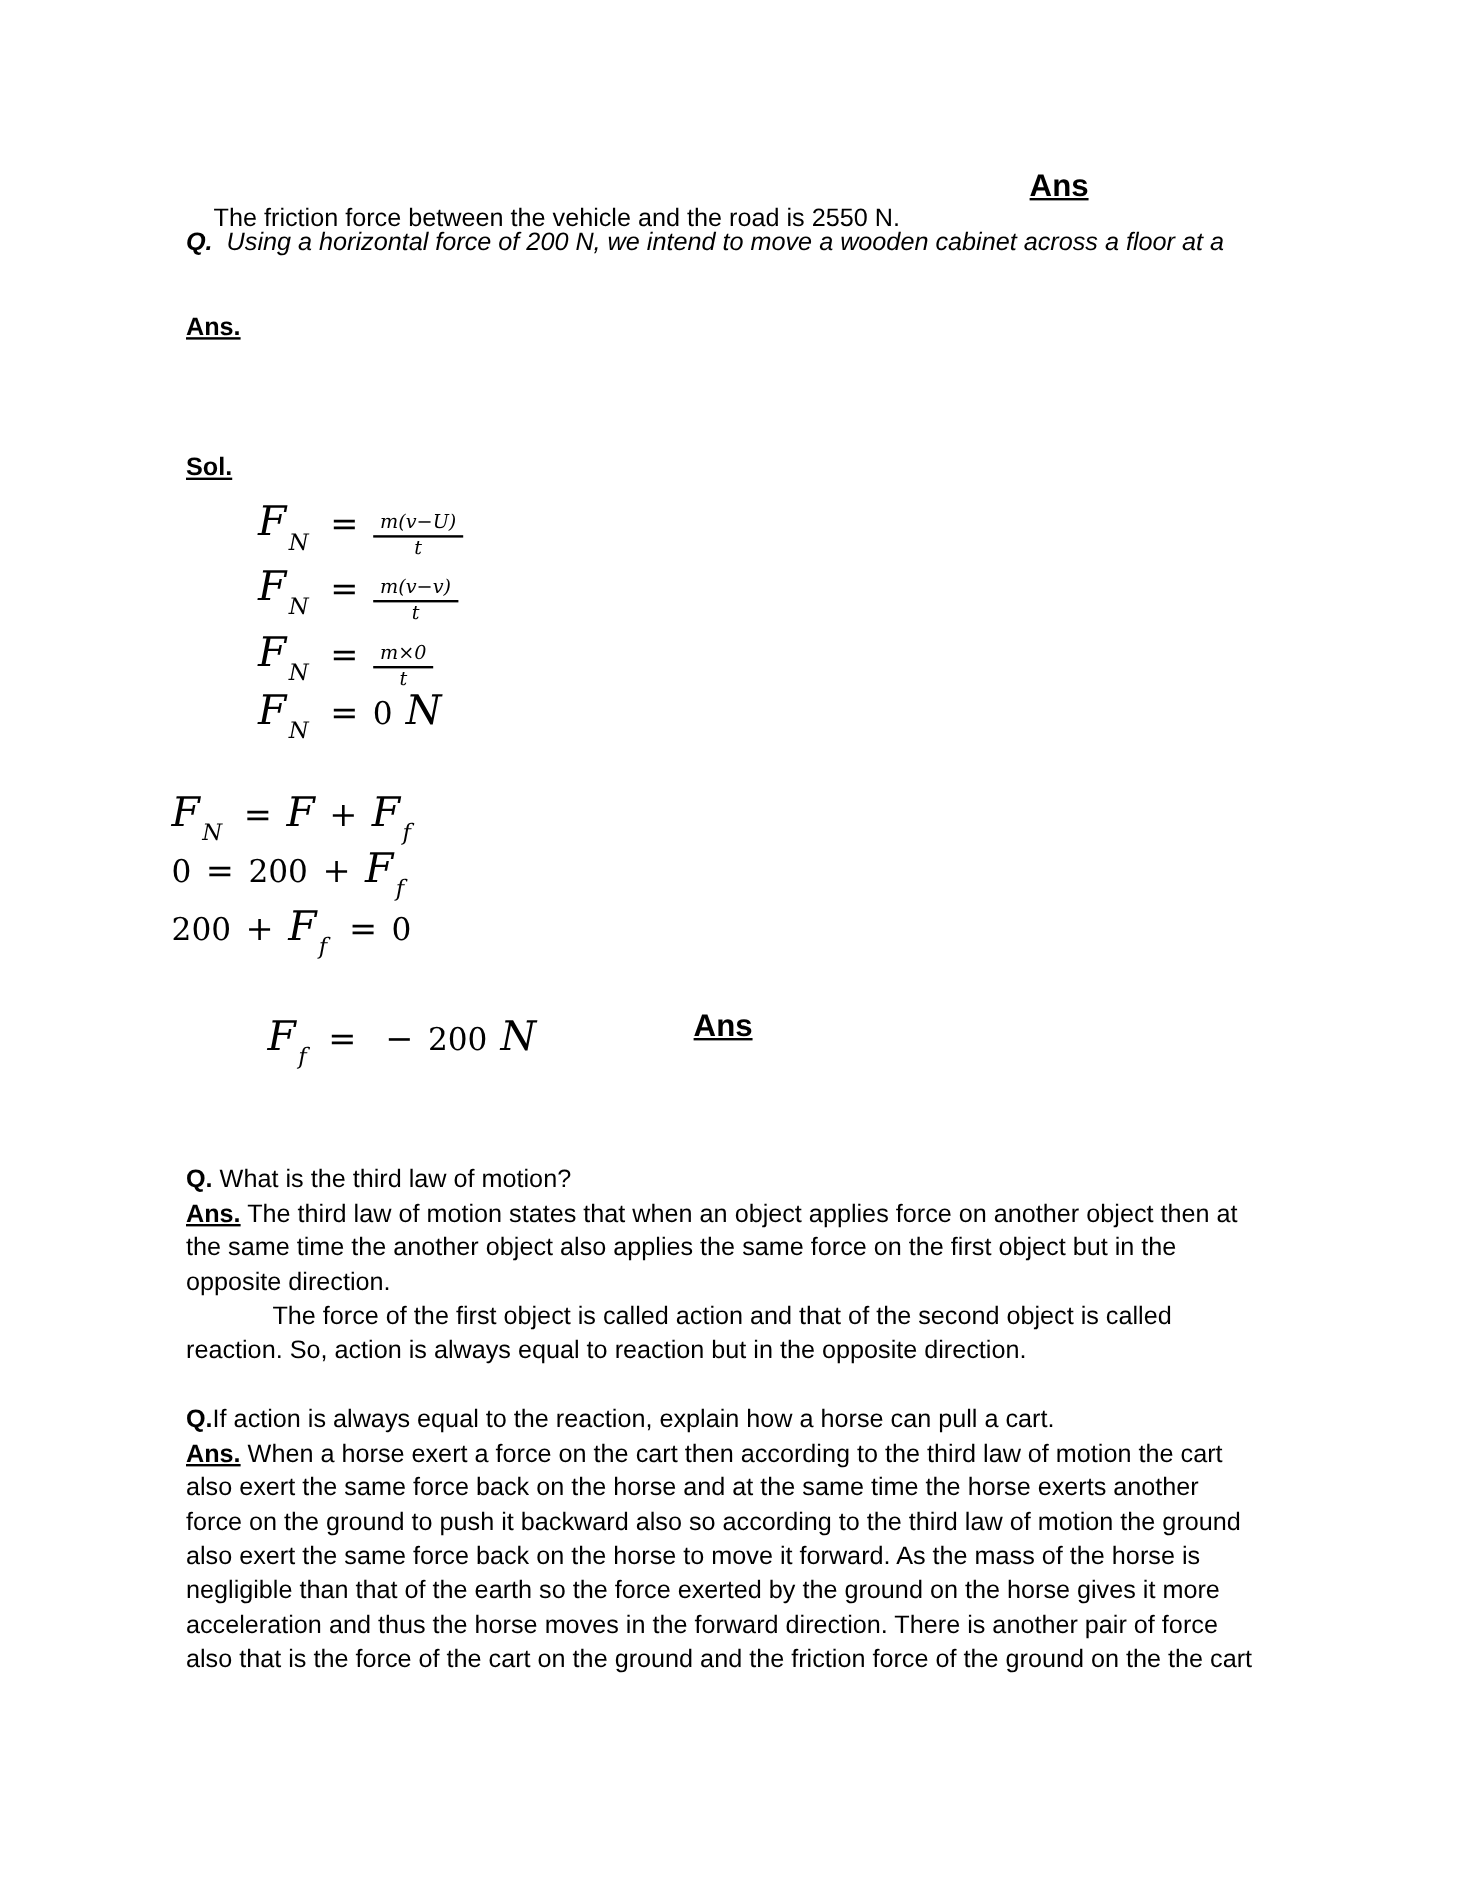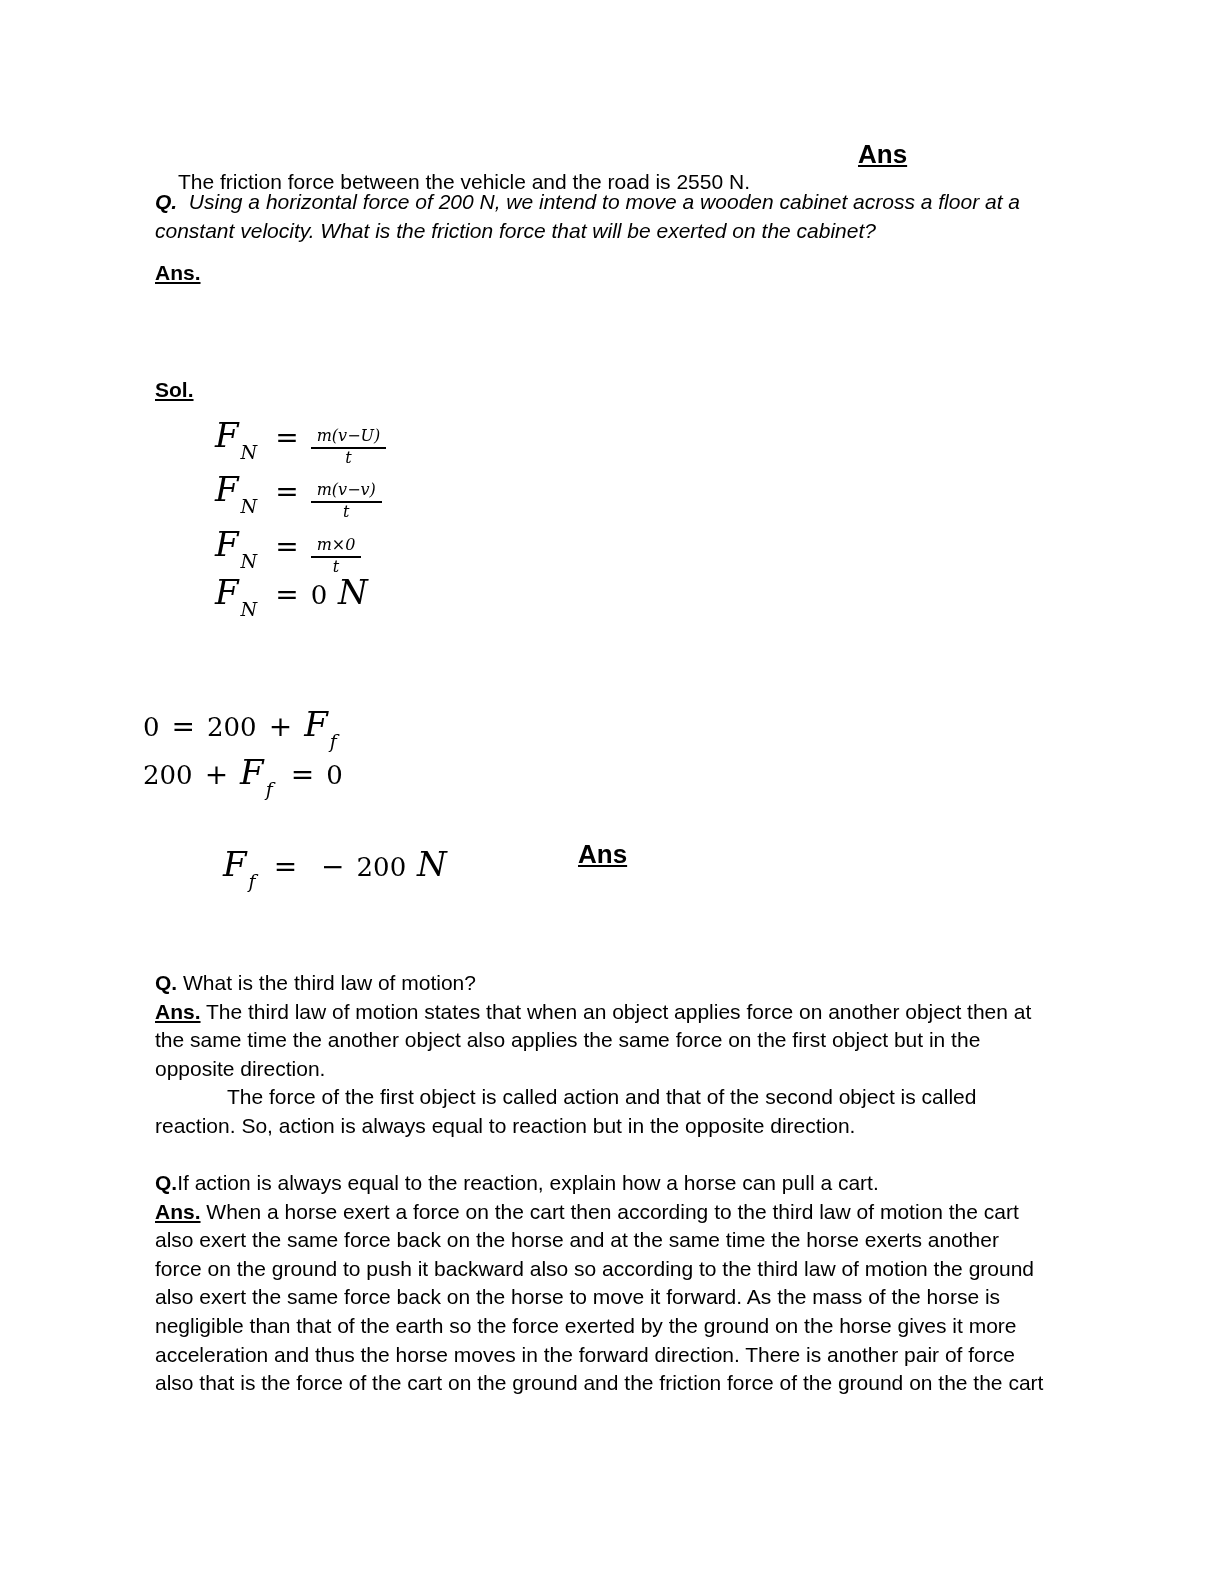--- a/index.html
+++ b/index.html
@@ -64,32 +64,33 @@
 </head>
 <body>
 
 <div class="page">
 
   <div class="t" style="left:143px; top:139px;">
     <span>The friction force between the vehicle and the road is 2550 N.</span>
   </div>
   <div class="ansline" style="left:858px; top:139px;">Ans</div>
 
-  <div class="t" style="left:143px; top:188px;font-style:italic;"><div class="ln"><span class="b">Q.</span><span>  Using a horizontal force of 200 N, we intend to move a wooden cabinet across a floor at a</span></div><div class="ln"><span>constant velocity. What is the friction force that will be exerted on the cabinet?</span></div></div>
+  <div class="t" style="left:143px; top:188px;font-style:italic;"><div class="ln"><span class="b">Q.</span><span>  Using a horizontal force of 200 N, we intend to move a wooden cabinet across a floor at a</span></div></div>
 
   <div class="t" style="left:143px; top:259px;"><div class="ln"><span class="lblu">Ans.</span></div></div>
 
 
   <div class="t" style="left:143px; top:376px;"><div class="ln"><span class="lblu">Sol.</span></div></div>
 
   <div class="mrow" style="left:215px; top:404px;"><span class="mt-v">F</span><span class="mt-s">N</span><span class="mt-o">=</span><span class="frac"><span class="num">m(v−U)</span><span class="den">t</span></span></div>
   <div class="mrow" style="left:215px; top:458px;"><span class="mt-v">F</span><span class="mt-s">N</span><span class="mt-o">=</span><span class="frac"><span class="num">m(v−v)</span><span class="den">t</span></span></div>
   <div class="mrow" style="left:215px; top:513px;"><span class="mt-v">F</span><span class="mt-s">N</span><span class="mt-o">=</span><span class="frac"><span class="num">m×0</span><span class="den">t</span></span></div>
   <div class="mrow" style="left:215px; top:561px;"><span class="mt-v">F</span><span class="mt-s">N</span><span class="mt-o">=</span><span class="mt-n">0</span><span class="mt-v"> N</span></div>
 
+  <div class="mrow" style="left:143px; top:646px;"><span class="mt-v">F</span><span class="mt-s">N</span><span class="mt-o">=</span><span class="mt-v">F</span><span class="mt-o">+</span><span class="mt-v">F</span><span class="mt-s">f</span></div>
   <div class="mrow" style="left:143px; top:693px;"><span class="mt-n">0</span><span class="mt-o">=</span><span class="mt-n">200</span><span class="mt-o">+</span><span class="mt-v">F</span><span class="mt-s">f</span></div>
   <div class="mrow" style="left:143px; top:741px;"><span class="mt-n">200</span><span class="mt-o">+</span><span class="mt-v">F</span><span class="mt-s">f</span><span class="mt-o">=</span><span class="mt-n">0</span></div>
   <div class="mrow" style="left:223px; top:833px;"><span class="mt-v">F</span><span class="mt-s">f</span><span class="mt-o">=</span><span class="mt-o">−</span><span class="mt-n">200</span><span class="mt-v"> N</span></div>
 
   <div class="ansline" style="left:578px; top:839px;">Ans</div>
 
   <div class="t" style="left:143px; top:969px;"><div class="ln"><span class="b">Q.</span><span> What is the third law of motion?</span></div><div class="ln"><span class="lblu">Ans.</span><span> The third law of motion states that when an object applies force on another object then at</span></div><div class="ln"><span>the same time the another object also applies the same force on the first object but in the</span></div><div class="ln"><span>opposite direction.</span></div><div class="ln"><span class="tab"></span><span>The force of the first object is called action and that of the second object is called</span></div><div class="ln"><span>reaction. So, action is always equal to reaction but in the opposite direction.</span></div></div>
 
   <div class="t" style="left:143px; top:1169px;"><div class="ln"><span class="b">Q.</span><span>If action is always equal to the reaction, explain how a horse can pull a cart.</span></div><div class="ln"><span class="lblu">Ans.</span><span> When a horse exert a force on the cart then according to the third law of motion the cart</span></div><div class="ln"><span>also exert the same force back on the horse and at the same time the horse exerts another</span></div><div class="ln"><span>force on the ground to push it backward also so according to the third law of motion the ground</span></div><div class="ln"><span>also exert the same force back on the horse to move it forward. As the mass of the horse is</span></div><div class="ln"><span>negligible than that of the earth so the force exerted by the ground on the horse gives it more</span></div><div class="ln"><span>acceleration and thus the horse moves in the forward direction. There is another pair of force</span></div><div class="ln"><span>also that is the force of the cart on the ground and the friction force of the ground on the the cart</span></div></div>
 

